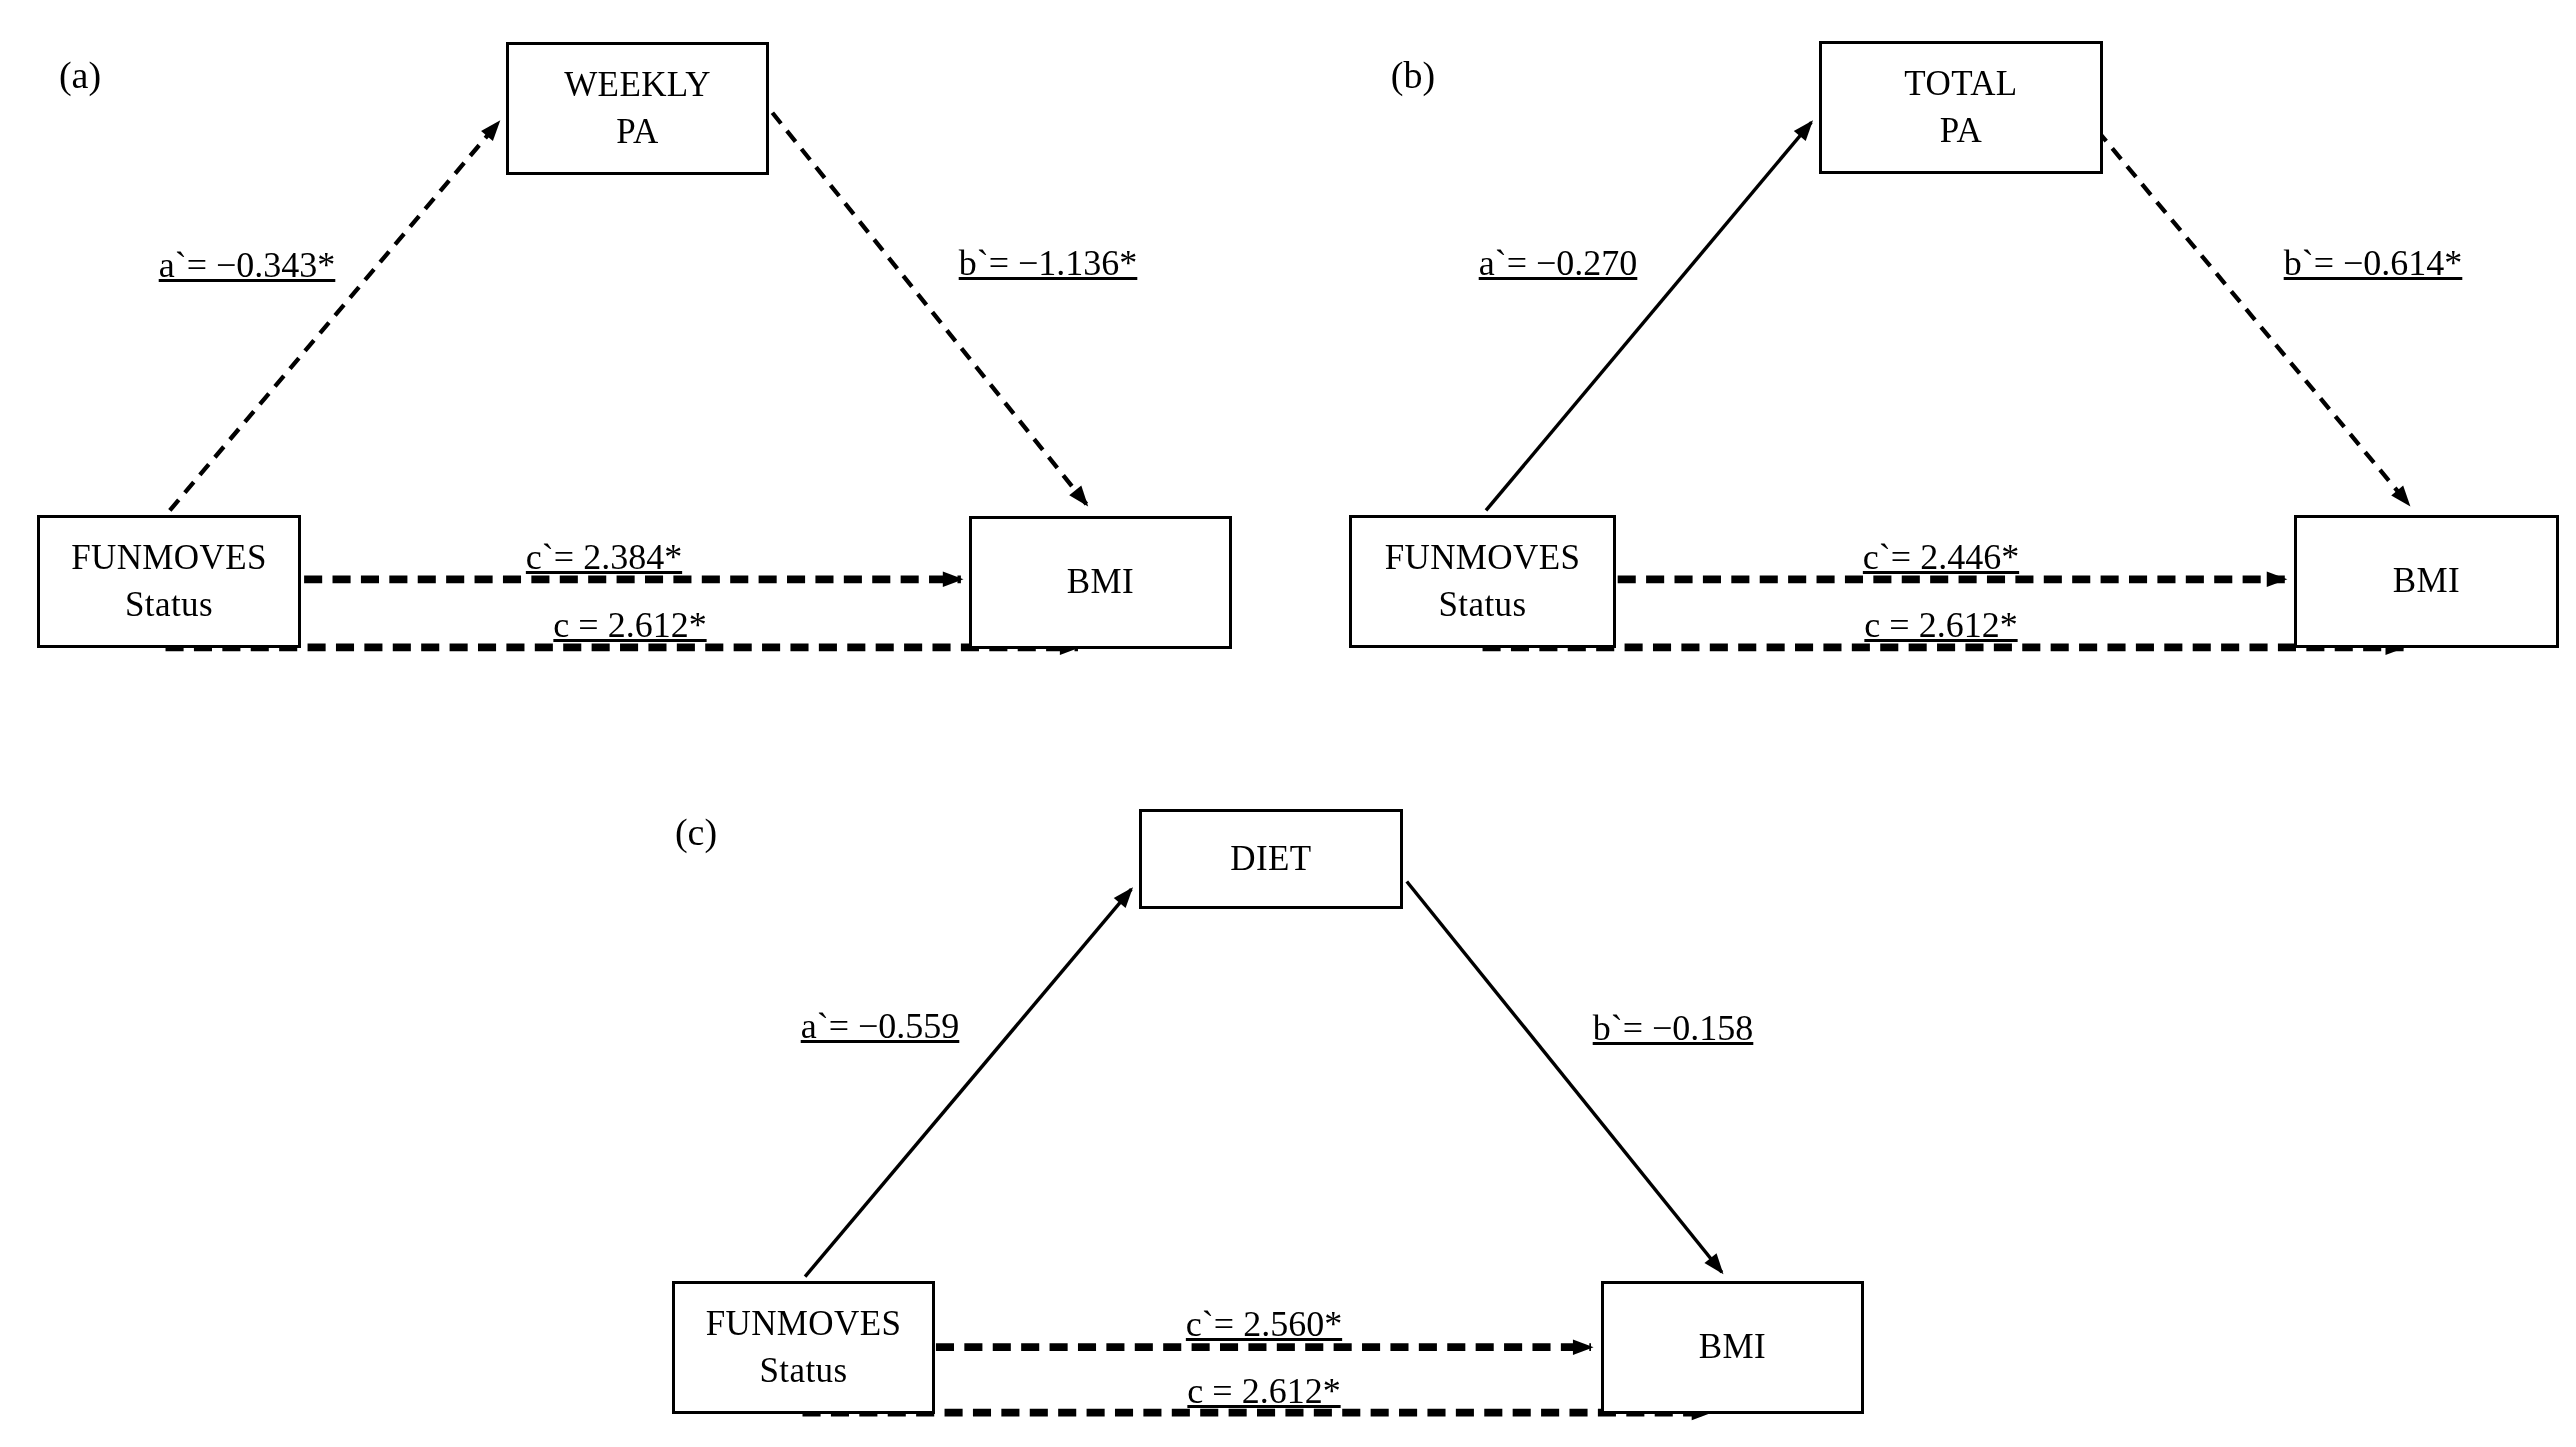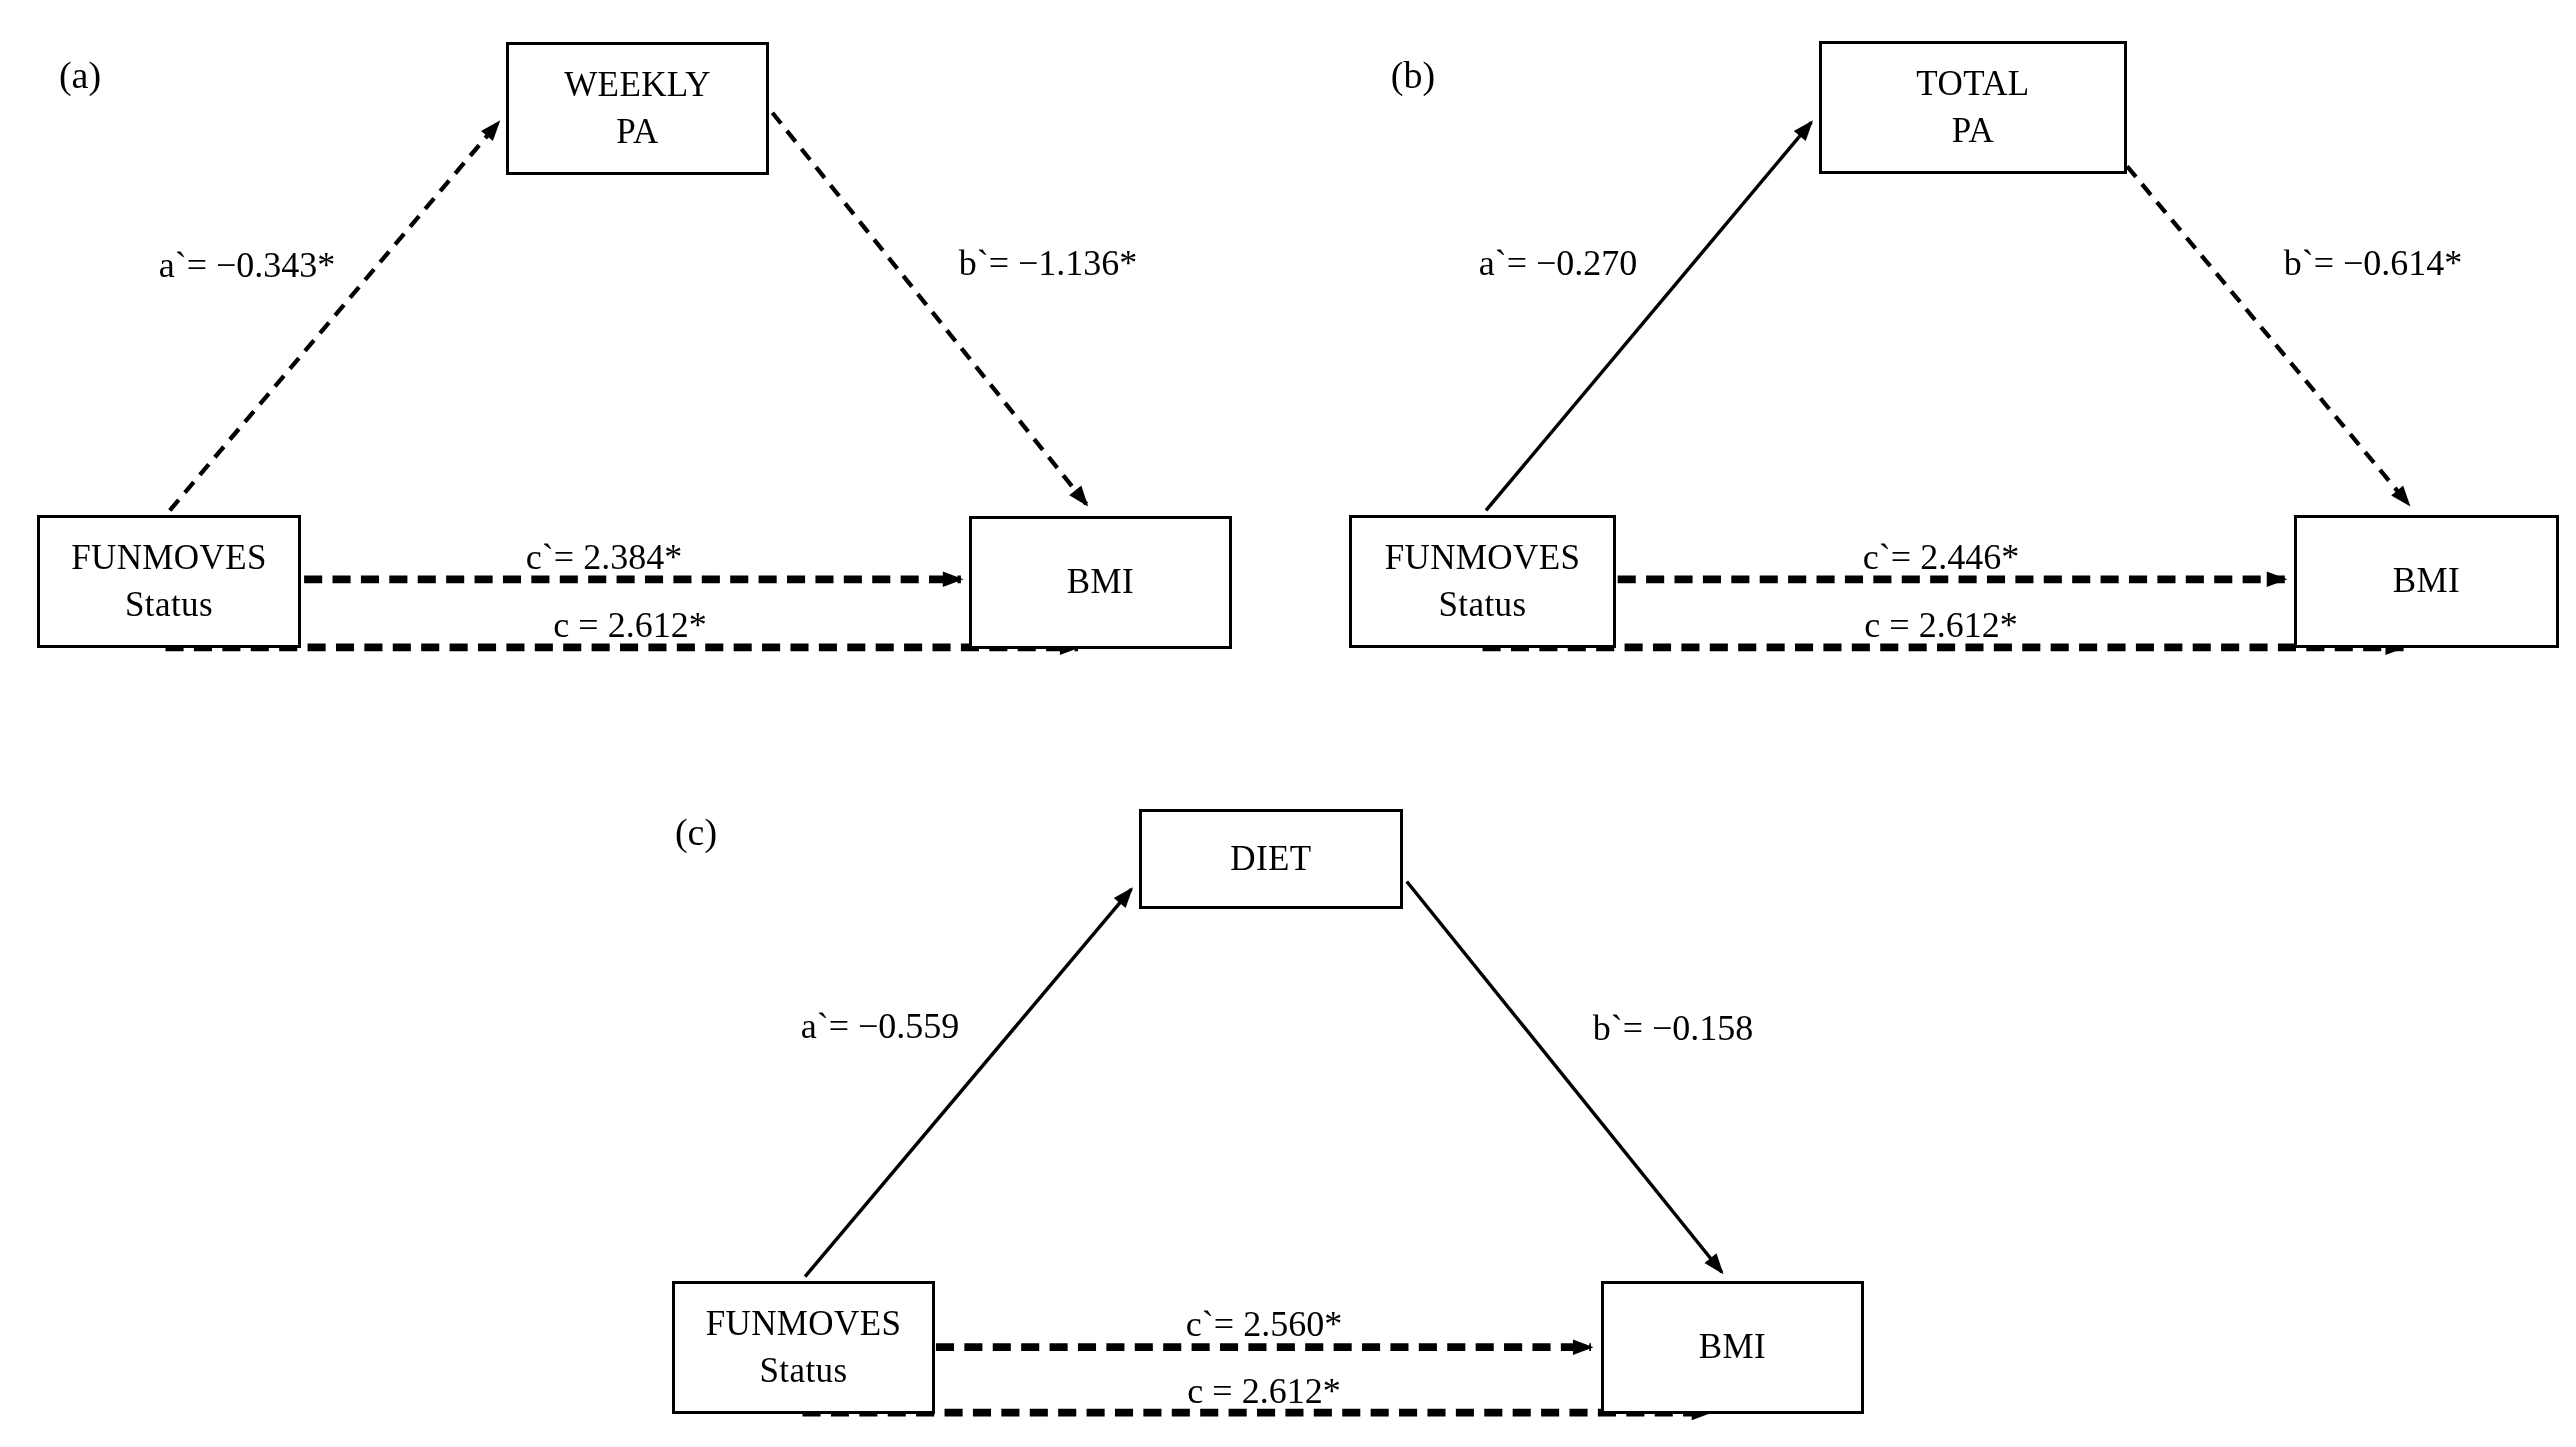--- a/index.html
+++ b/index.html
@@ -21,20 +21,21 @@
     text-align:left;
     font-size:35px;line-height:1.32;
     letter-spacing:0.4px;
   }
   .node span{display:block;}
   .plabel{
     position:absolute;
     transform:translate(-50%,-50%);
     font-size:36px;
     white-space:nowrap;
+    text-decoration:underline;
   }
   .panel-letter{
     position:absolute;
     transform:translate(-50%,-50%);
     font-size:38px;
     white-space:nowrap;
   }
   svg.links{
     position:absolute;left:0;top:0;
     pointer-events:none;
@@ -93,21 +94,21 @@
     <div class="plabel" style="left:247px;top:265px">a`= −0.343*</div>
     <div class="plabel" style="left:1048px;top:263px">b`= −1.136*</div>
     <div class="plabel" style="left:604px;top:557px">c`= 2.384*</div>
     <div class="plabel" style="left:630px;top:625px">c = 2.612*</div>
   </div>
 
   
   <div style="display:contents">
     <div class="panel-letter" style="left:1413px;top:75px">(b)</div>
 
-    <div class="node" style="left:1819px;top:41px;width:308px;height:133px">
+    <div class="node" style="left:1819px;top:41px;width:284px;height:133px">
       <span>TOTAL</span>
       <span>PA</span>
     </div>
 
     <div class="node" style="left:1349px;top:515px;width:267px;height:133px">
       <span>FUNMOVES</span>
       <span>Status</span>
     </div>
 
     <div class="node" style="left:2294px;top:515px;width:265px;height:133px">

